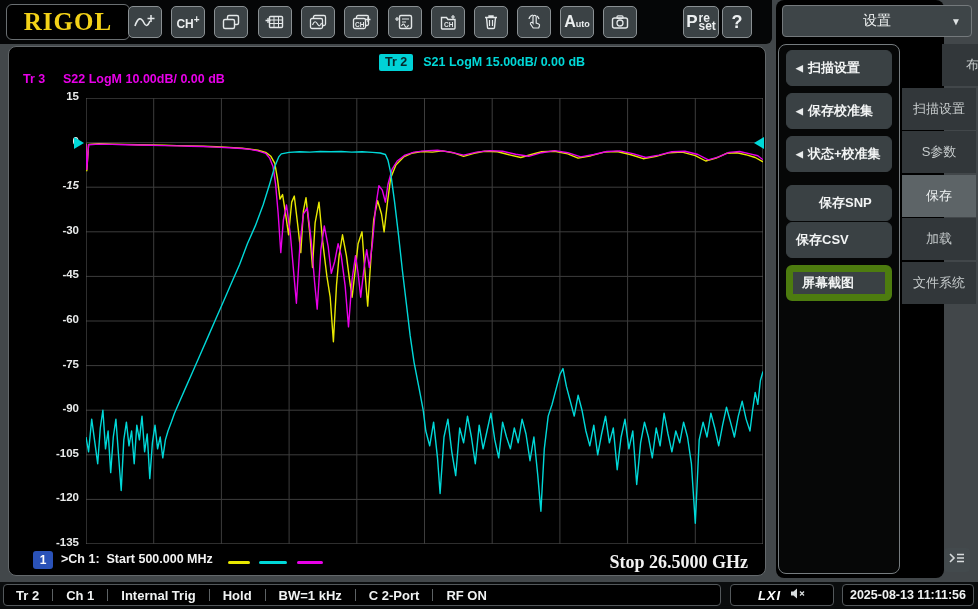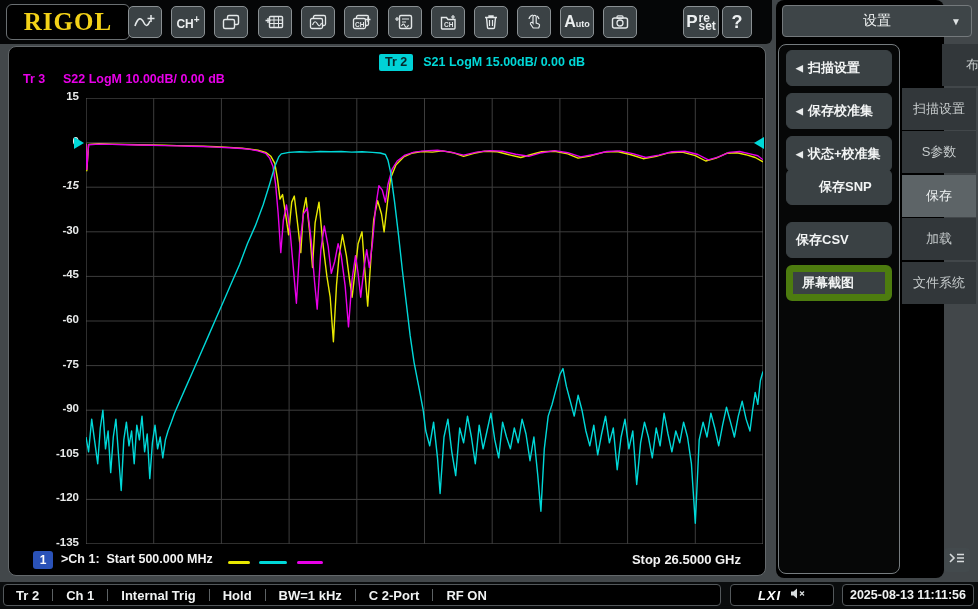--- a/index.html
+++ b/index.html
@@ -46,21 +46,21 @@
   .tr2-badge{background:#00d2d6;color:#06282a;padding:0 6px;border-radius:2px;font-size:12.5px;font-weight:bold;line-height:17px;}
   .tick{position:absolute;left:16px;width:54px;text-align:right;font-size:11.5px;font-weight:bold;color:#e9ebeb;}
   .plot{left:77px;top:51px;width:677px;height:446px;}
   .refmark{width:0;height:0;border-top:6px solid transparent;border-bottom:6px solid transparent;}
   .refmark.left{border-left:10px solid #00d8d8;}
   .refmark.right{border-right:10px solid #00d8d8;}
   .ch-badge{left:24px;top:504px;width:20px;height:18px;background:#2a52b8;border-radius:3px;color:#fff;
         font-size:12px;font-weight:bold;display:flex;align-items:center;justify-content:center;}
   .ch-line{left:52px;top:505px;font-size:12.5px;font-weight:bold;color:#f2f2f2;white-space:pre;}
   .swatch{top:514px;height:3px;border-radius:2px;}
-  .stop-lbl{right:24px;top:505px;font-size:13px;font-weight:bold;color:#f2f2f2;}
+  .stop-lbl{right:17px;top:505px;font-size:18px;font-weight:bold;color:#f2f2f2;font-family:Liberation Serif, serif;}
   
   .bottombar{left:0;top:582px;width:978px;height:27px;background:#0a0c0d;}
   .pill{position:absolute;top:2px;height:22px;background:#000;border:1px solid #53585b;border-radius:4px;
         display:flex;align-items:center;box-sizing:border-box;}
   .status-pill{left:3px;width:718px;padding:0 12px;gap:13px;}
   .status-item{font-size:13px;font-weight:bold;color:#f0f2f2;white-space:nowrap;}
   .divider{width:1px;height:12px;background:#5d6264;}
   .lxi-pill{left:730px;width:104px;justify-content:center;gap:9px;}
   .lxi-txt{font-style:italic;font-weight:bold;font-size:13px;color:#fff;letter-spacing:1px;}
   .dt-pill{left:842px;width:132px;justify-content:center;}
@@ -255,21 +255,21 @@
         <span>扫描设置</span>
       </div>
       <div class="menu-btn" style="top: 48px;">
         <span class="tri">◀</span>
         <span>保存校准集</span>
       </div>
       <div class="menu-btn" style="top: 91px;">
         <span class="tri">◀</span>
         <span>状态+校准集</span>
       </div>
-      <div class="menu-btn" style="top: 124px; padding-left: 32px;">
+      <div class="menu-btn" style="top: 140px; padding-left: 32px;">
         <span>保存SNP</span>
       </div>
       <div class="menu-btn" style="top: 177px;">
         <span>保存CSV</span>
       </div>
       <div class="menu-btn focused" style="top: 220px;">
         <span>屏幕截图</span>
       </div>
     </div>
   <div class="abs tabs" id="tab-strip">

